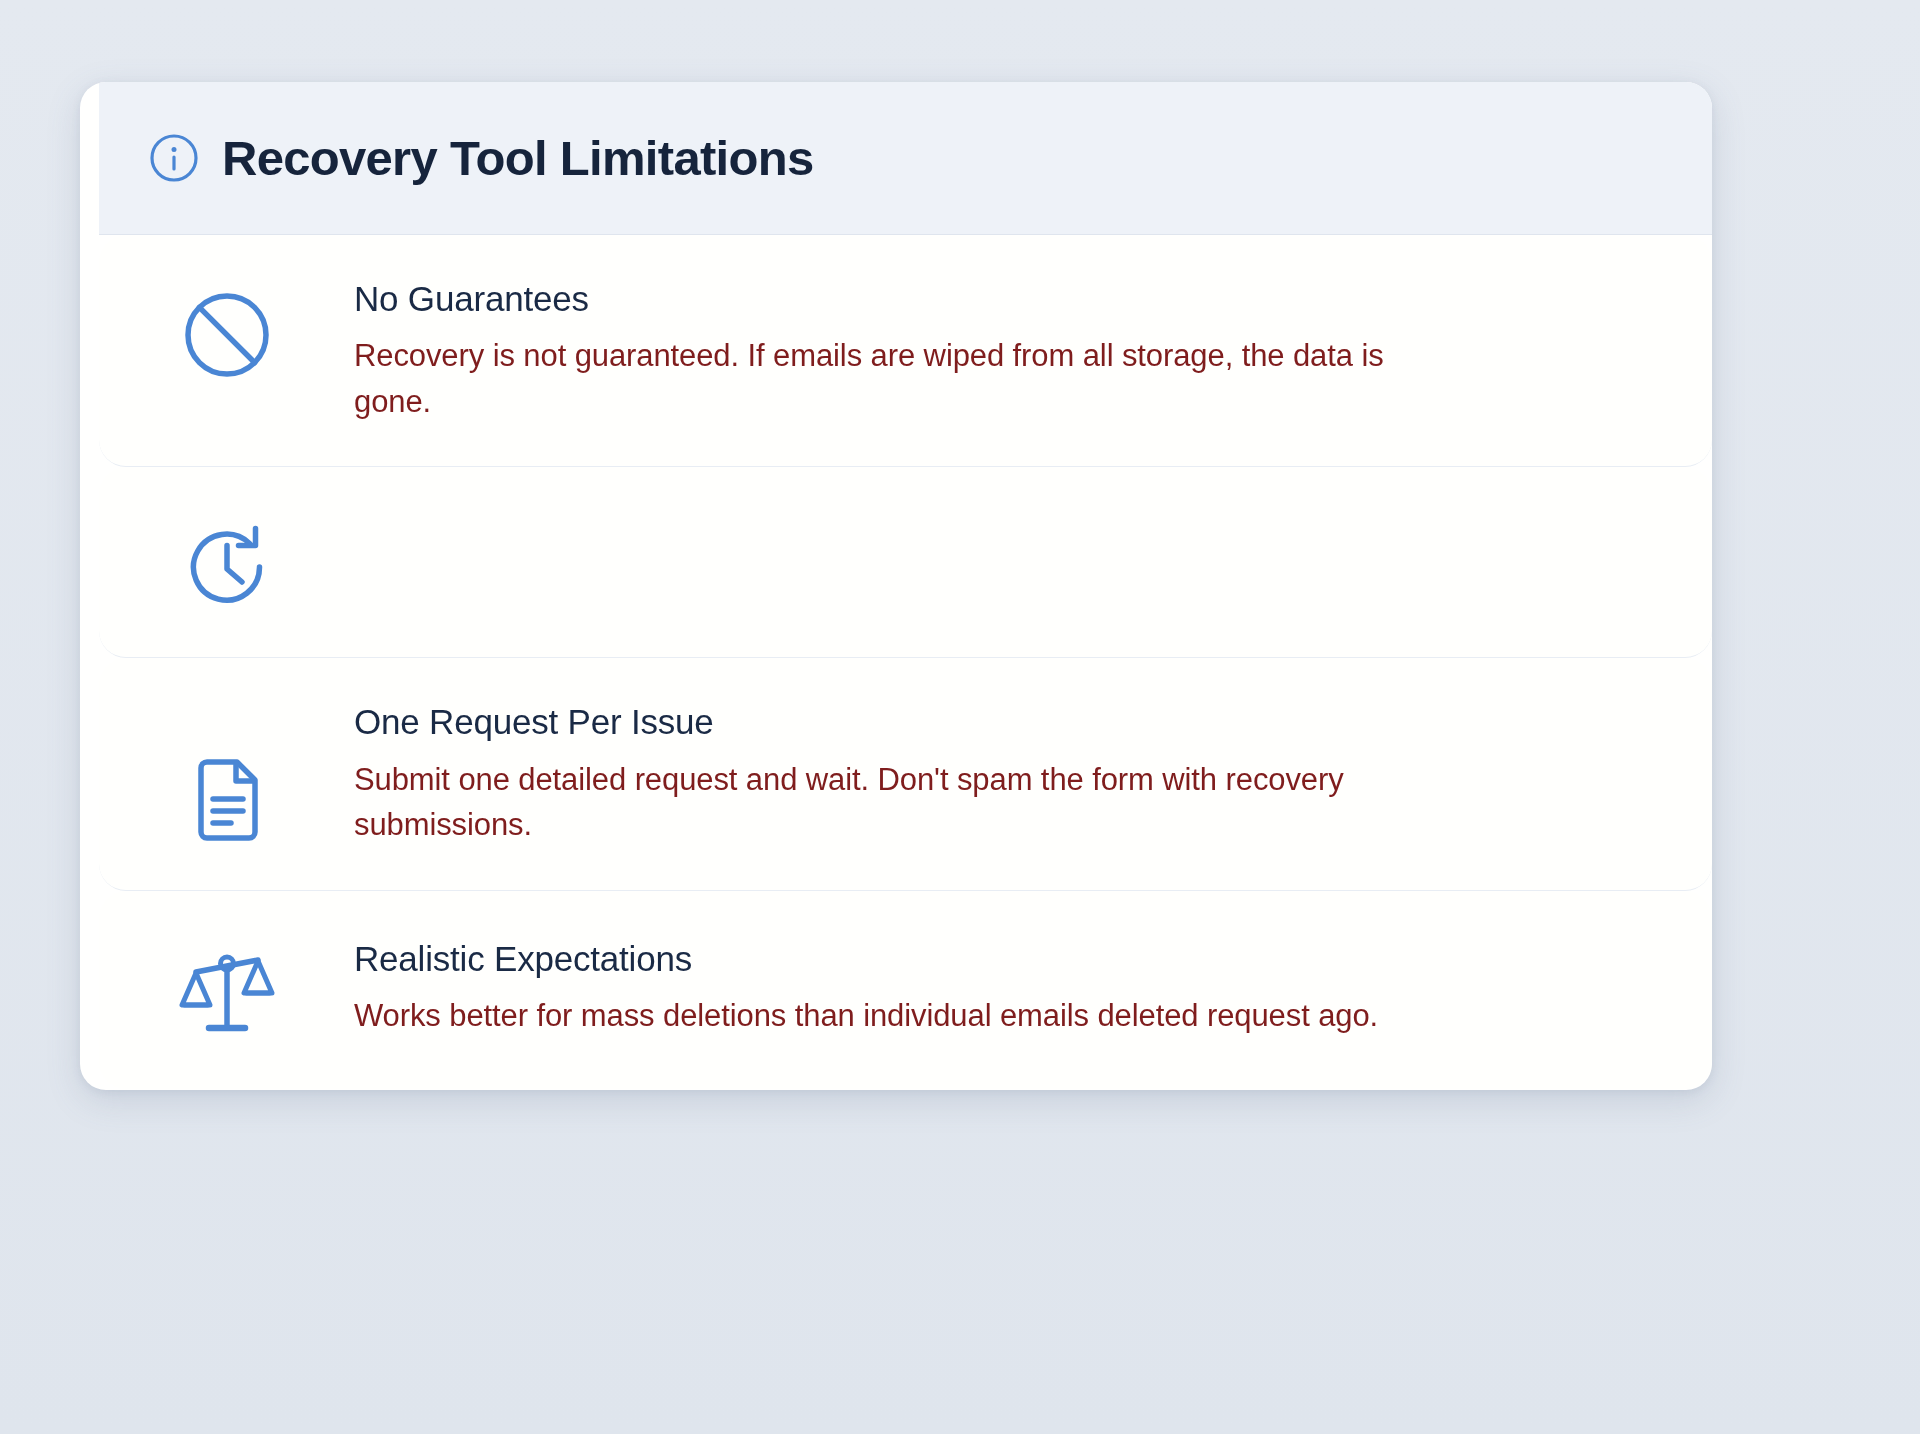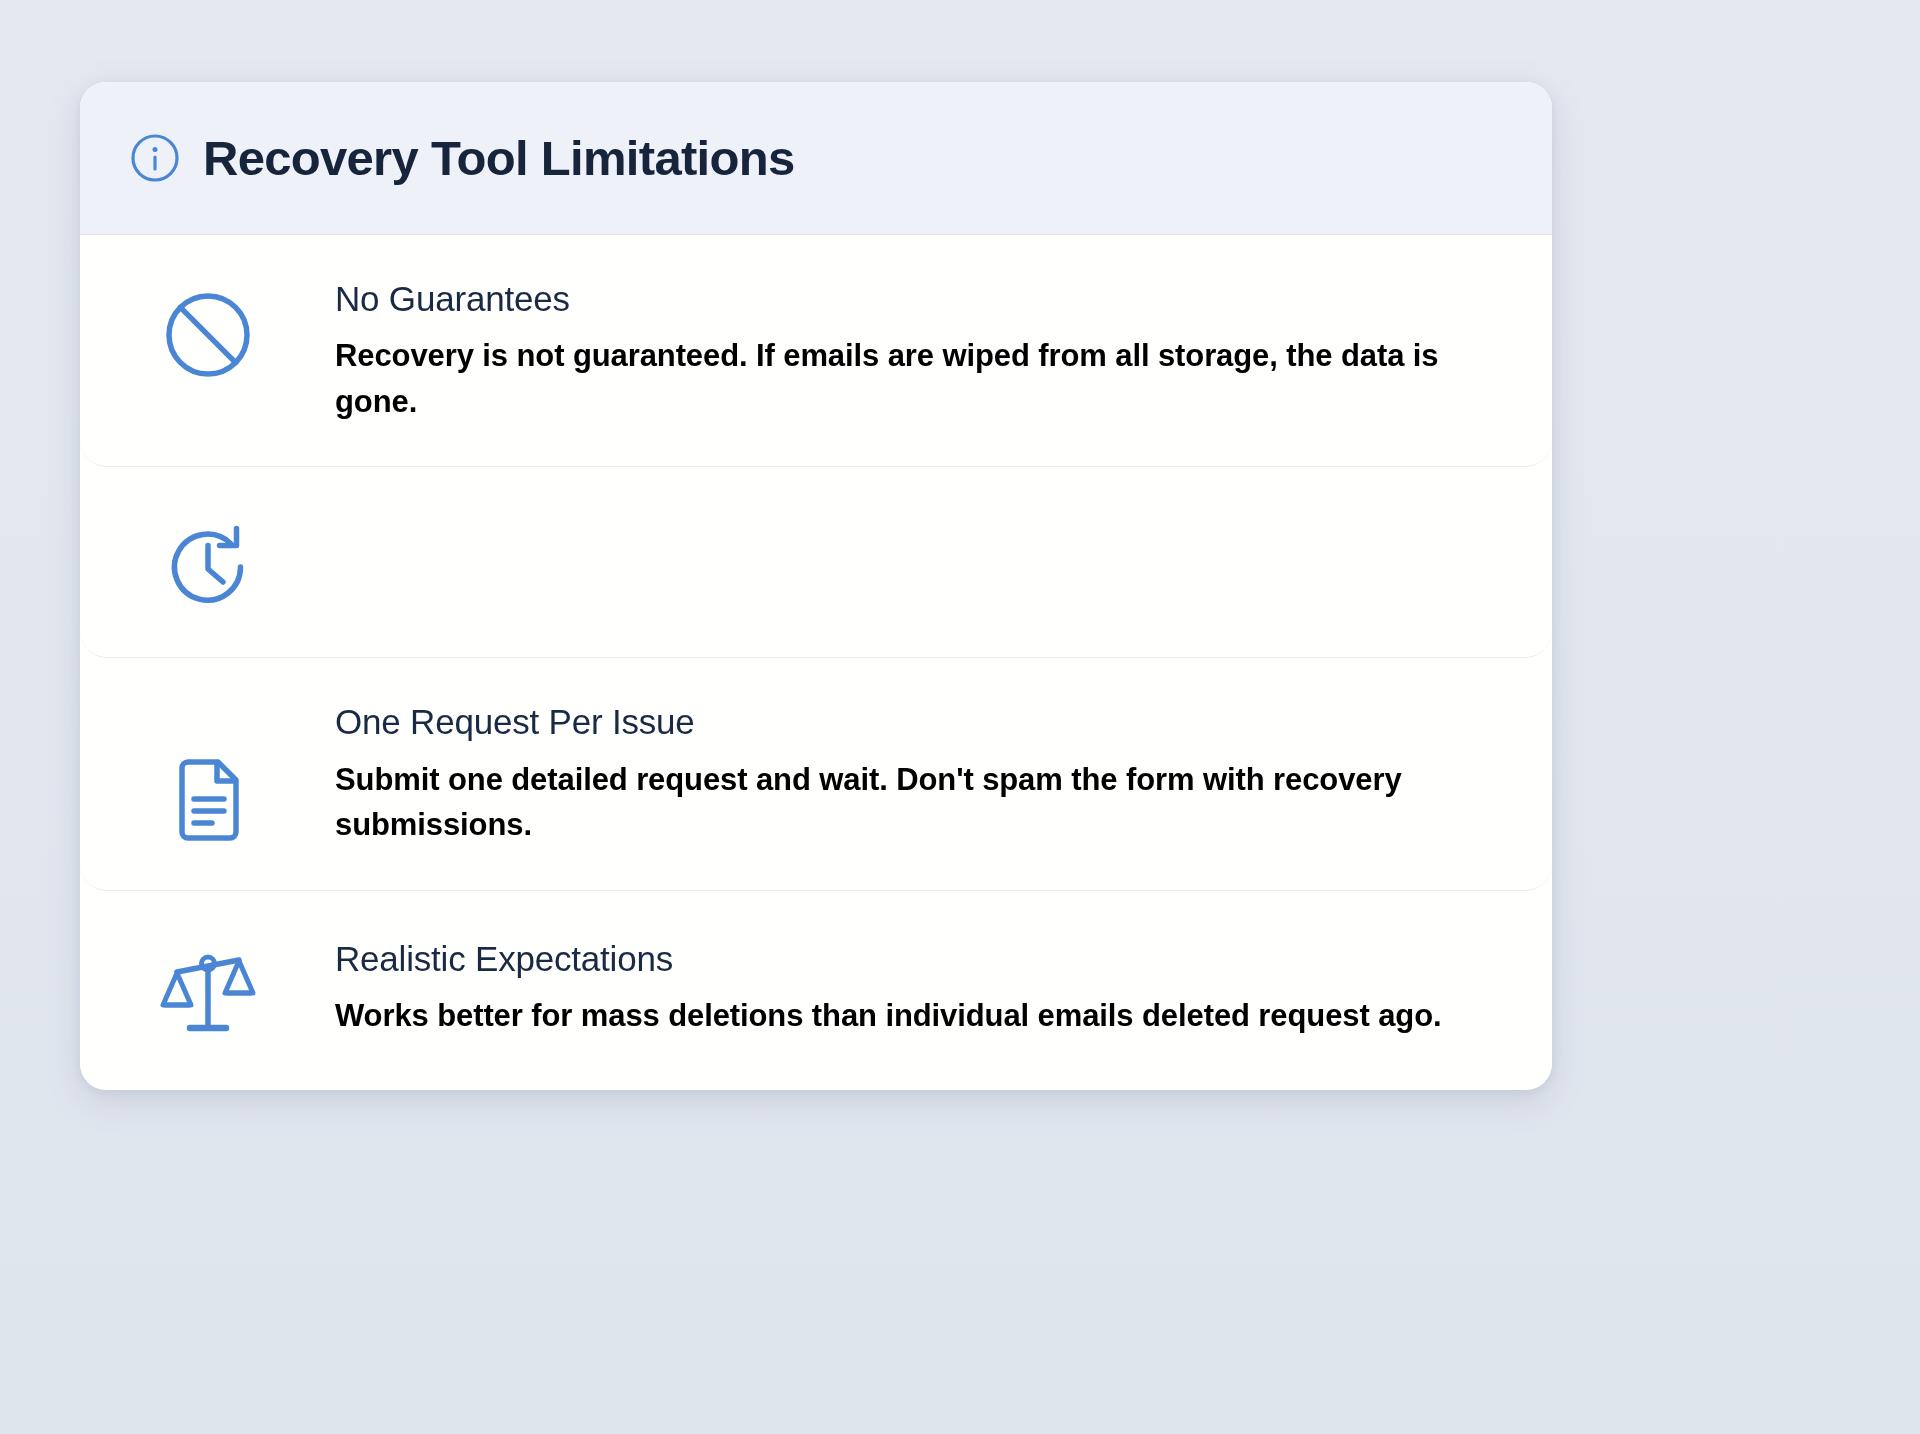--- a/index.html
+++ b/index.html
@@ -21,27 +21,28 @@
     width: 1920px;
     height: 1434px;
     background: linear-gradient(180deg, #e4e9f0 0%, #dfe5ed 100%);
   }
 
   
   .card {
     position: absolute;
     left: 80px;
     top: 82px;
-    width: 1472px;
+    width: 1632px;
     height: 1008px;
     background: #fffffe;
     border-radius: 26px;
     box-shadow: 0 10px 34px rgba(88, 108, 140, 0.18),
                 0 2px 8px rgba(88, 108, 140, 0.10);
     overflow: hidden;
+    padding-left: 19px;
   }
 
   
   .card-header {
     height: 153px;
     background: #eef2f8;
     border-bottom: 1px solid #dfe5ee;
     display: flex;
     align-items: center;
     padding-left: 49px;
@@ -103,22 +104,22 @@
     font-size: 35px;
     font-weight: normal;
     color: #1a2a45;
     letter-spacing: -0.2px;
     line-height: 1.15;
     margin-bottom: 14px;
   }
 
   .row-desc {
     font-size: 31px;
-    font-weight: bold;
-    color: #000000;
+    font-weight: normal;
+    color: #7f1d1d;
     line-height: 1.47;
     letter-spacing: -0.1px;
     max-width: 1115px;
   }
 
   
   .row.row-1 { padding-top: 44px; padding-bottom: 42px; }
   .row.row-2 { padding-top: 44px; padding-bottom: 42px; }
   .row.row-3 { padding-top: 44px; padding-bottom: 42px; align-items: flex-end; }
   .row.row-4 { padding-top: 44px; padding-bottom: 50px; align-items: flex-end; }

